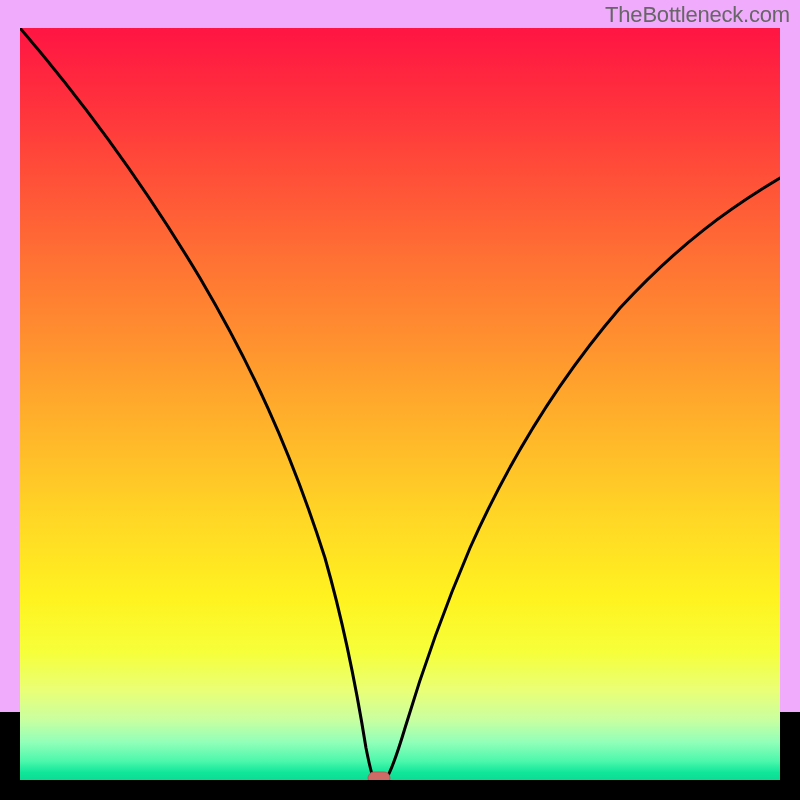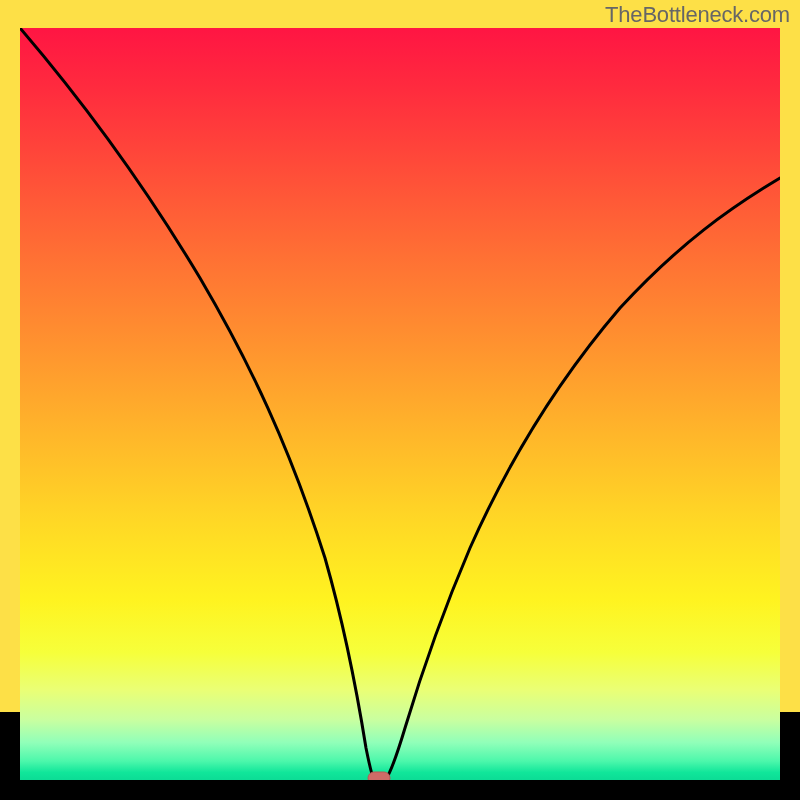--- a/index.html
+++ b/index.html
@@ -8,21 +8,21 @@
     width: 800px;
     height: 800px;
     overflow: hidden;
     background: #000;
     font-family: Arial, Helvetica, sans-serif;
   }
   .frame {
     position: relative;
     width: 800px;
     height: 712px;
-    background: #fde047;
+    background: #f0abfc;
   }
   .watermark {
     position: absolute;
     top: 2px;
     right: 10px;
     color: #666;
     font-size: 22px;
     font-weight: 500;
     letter-spacing: -0.2px;
     z-index: 3;

